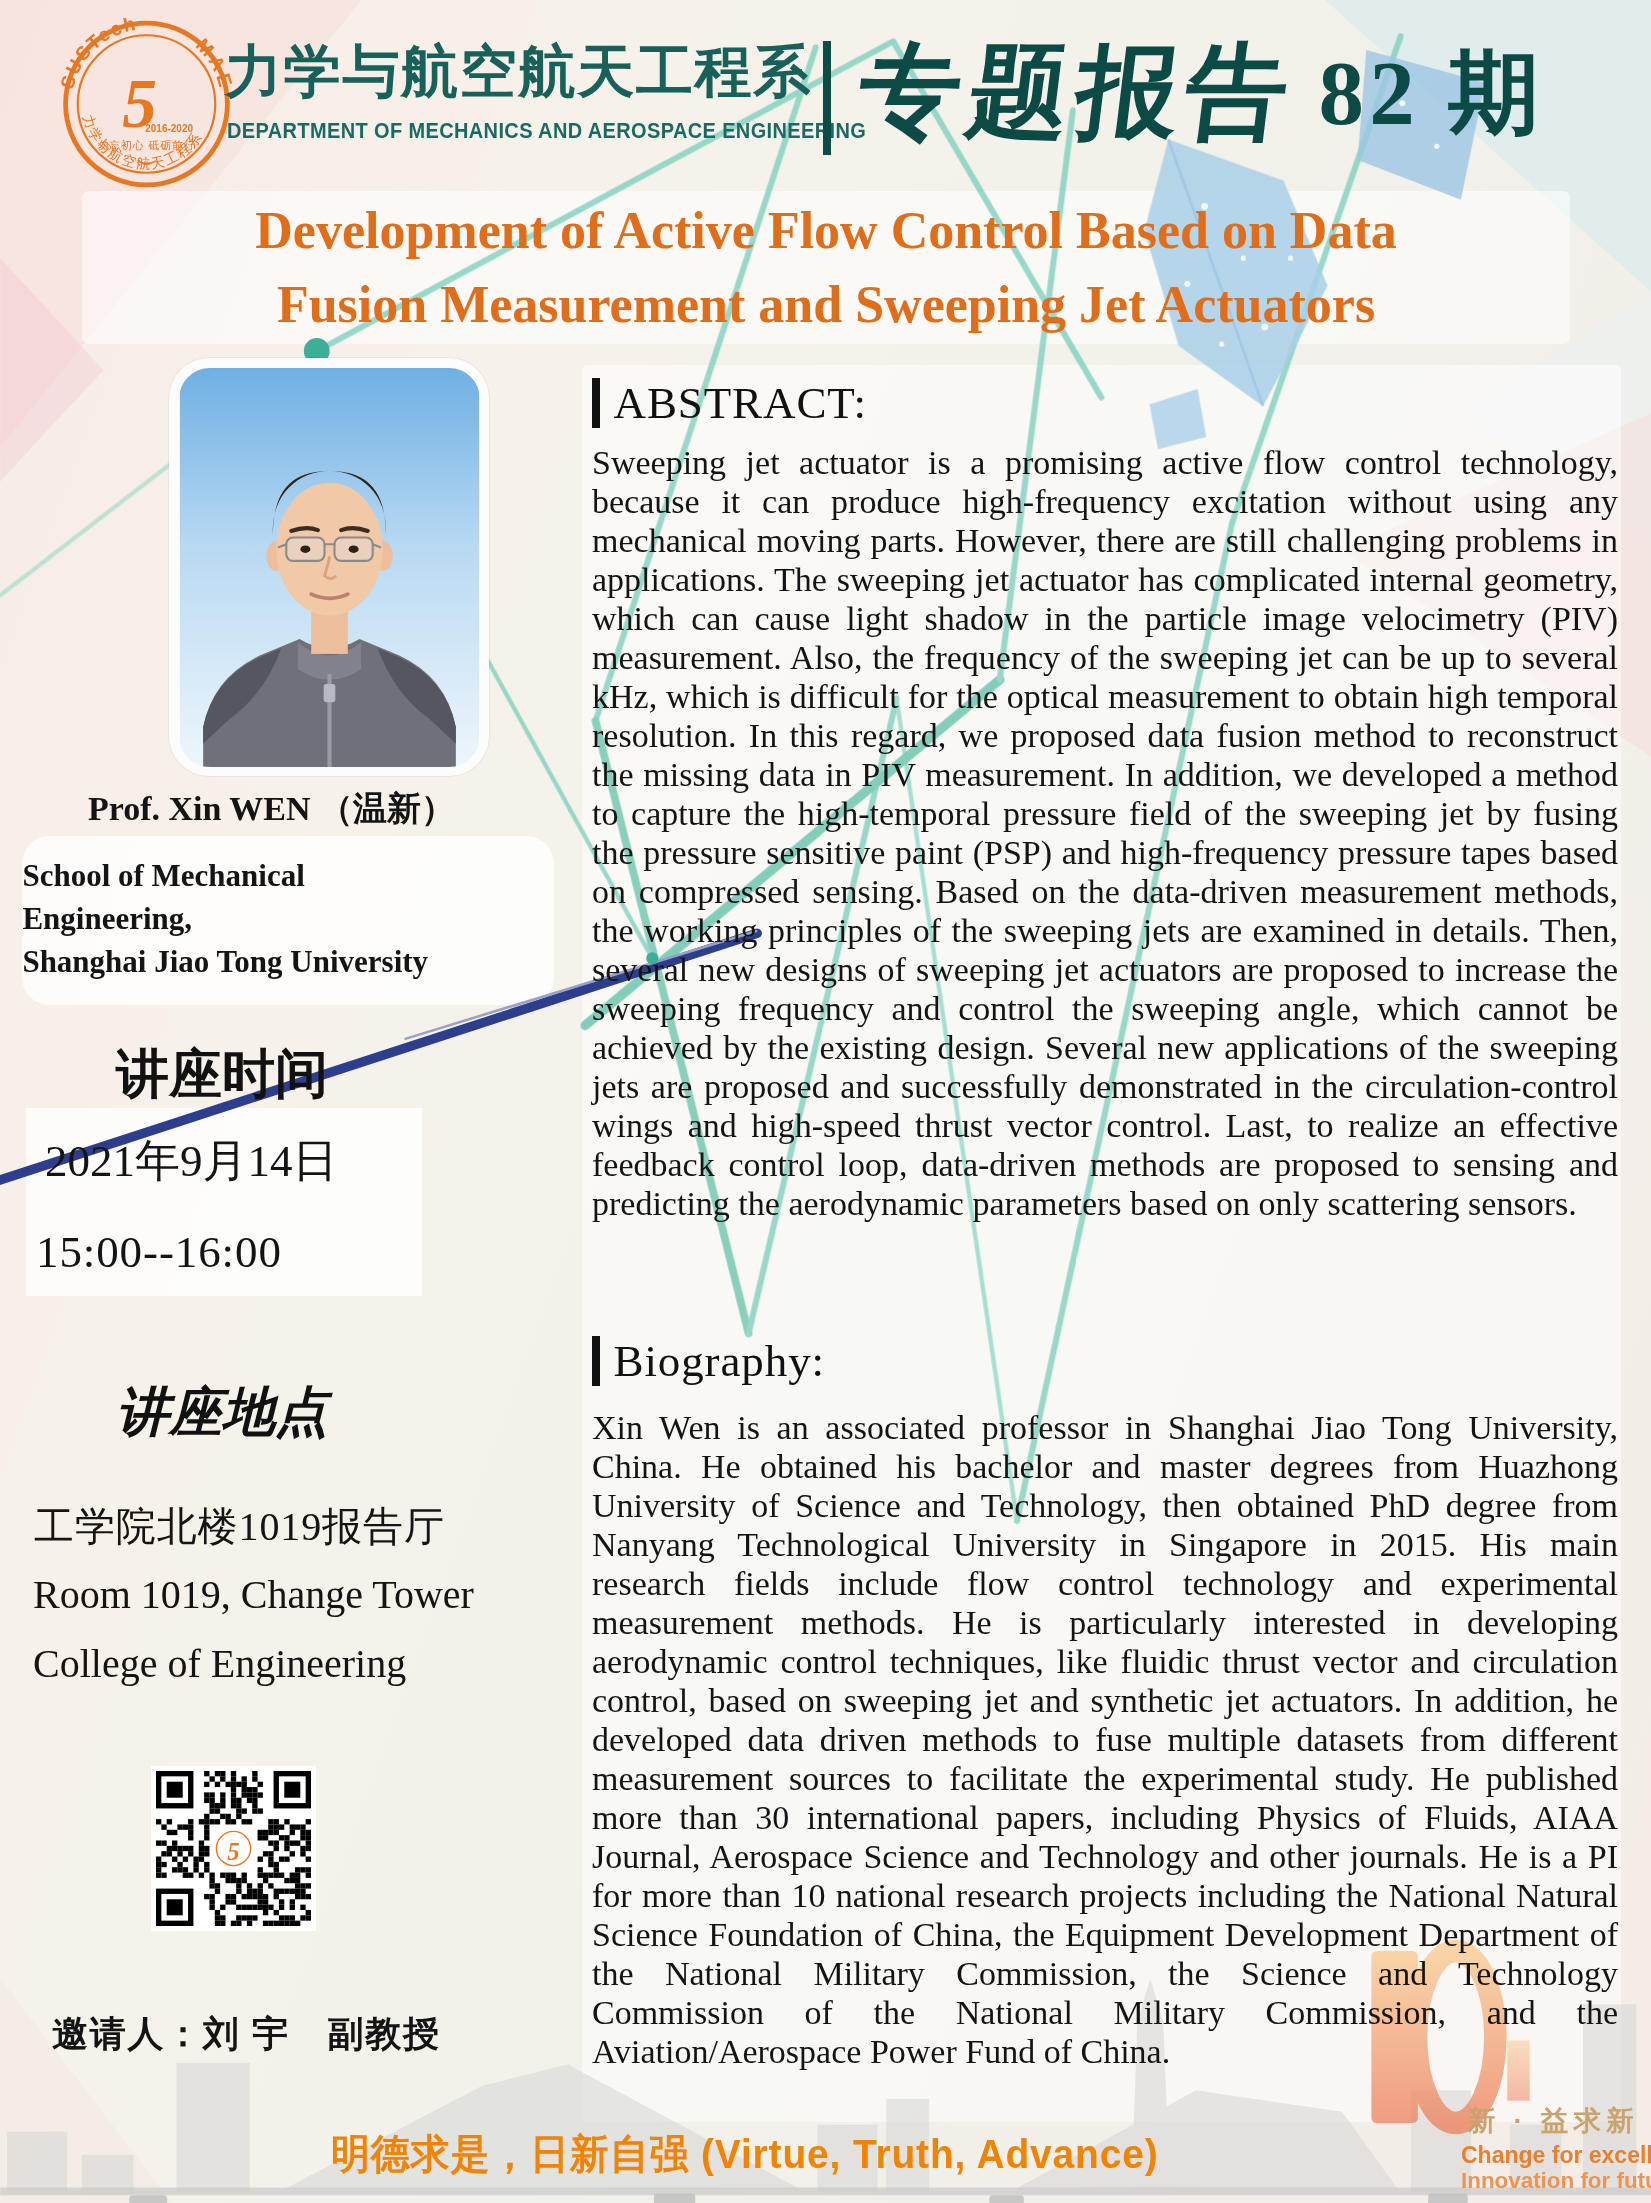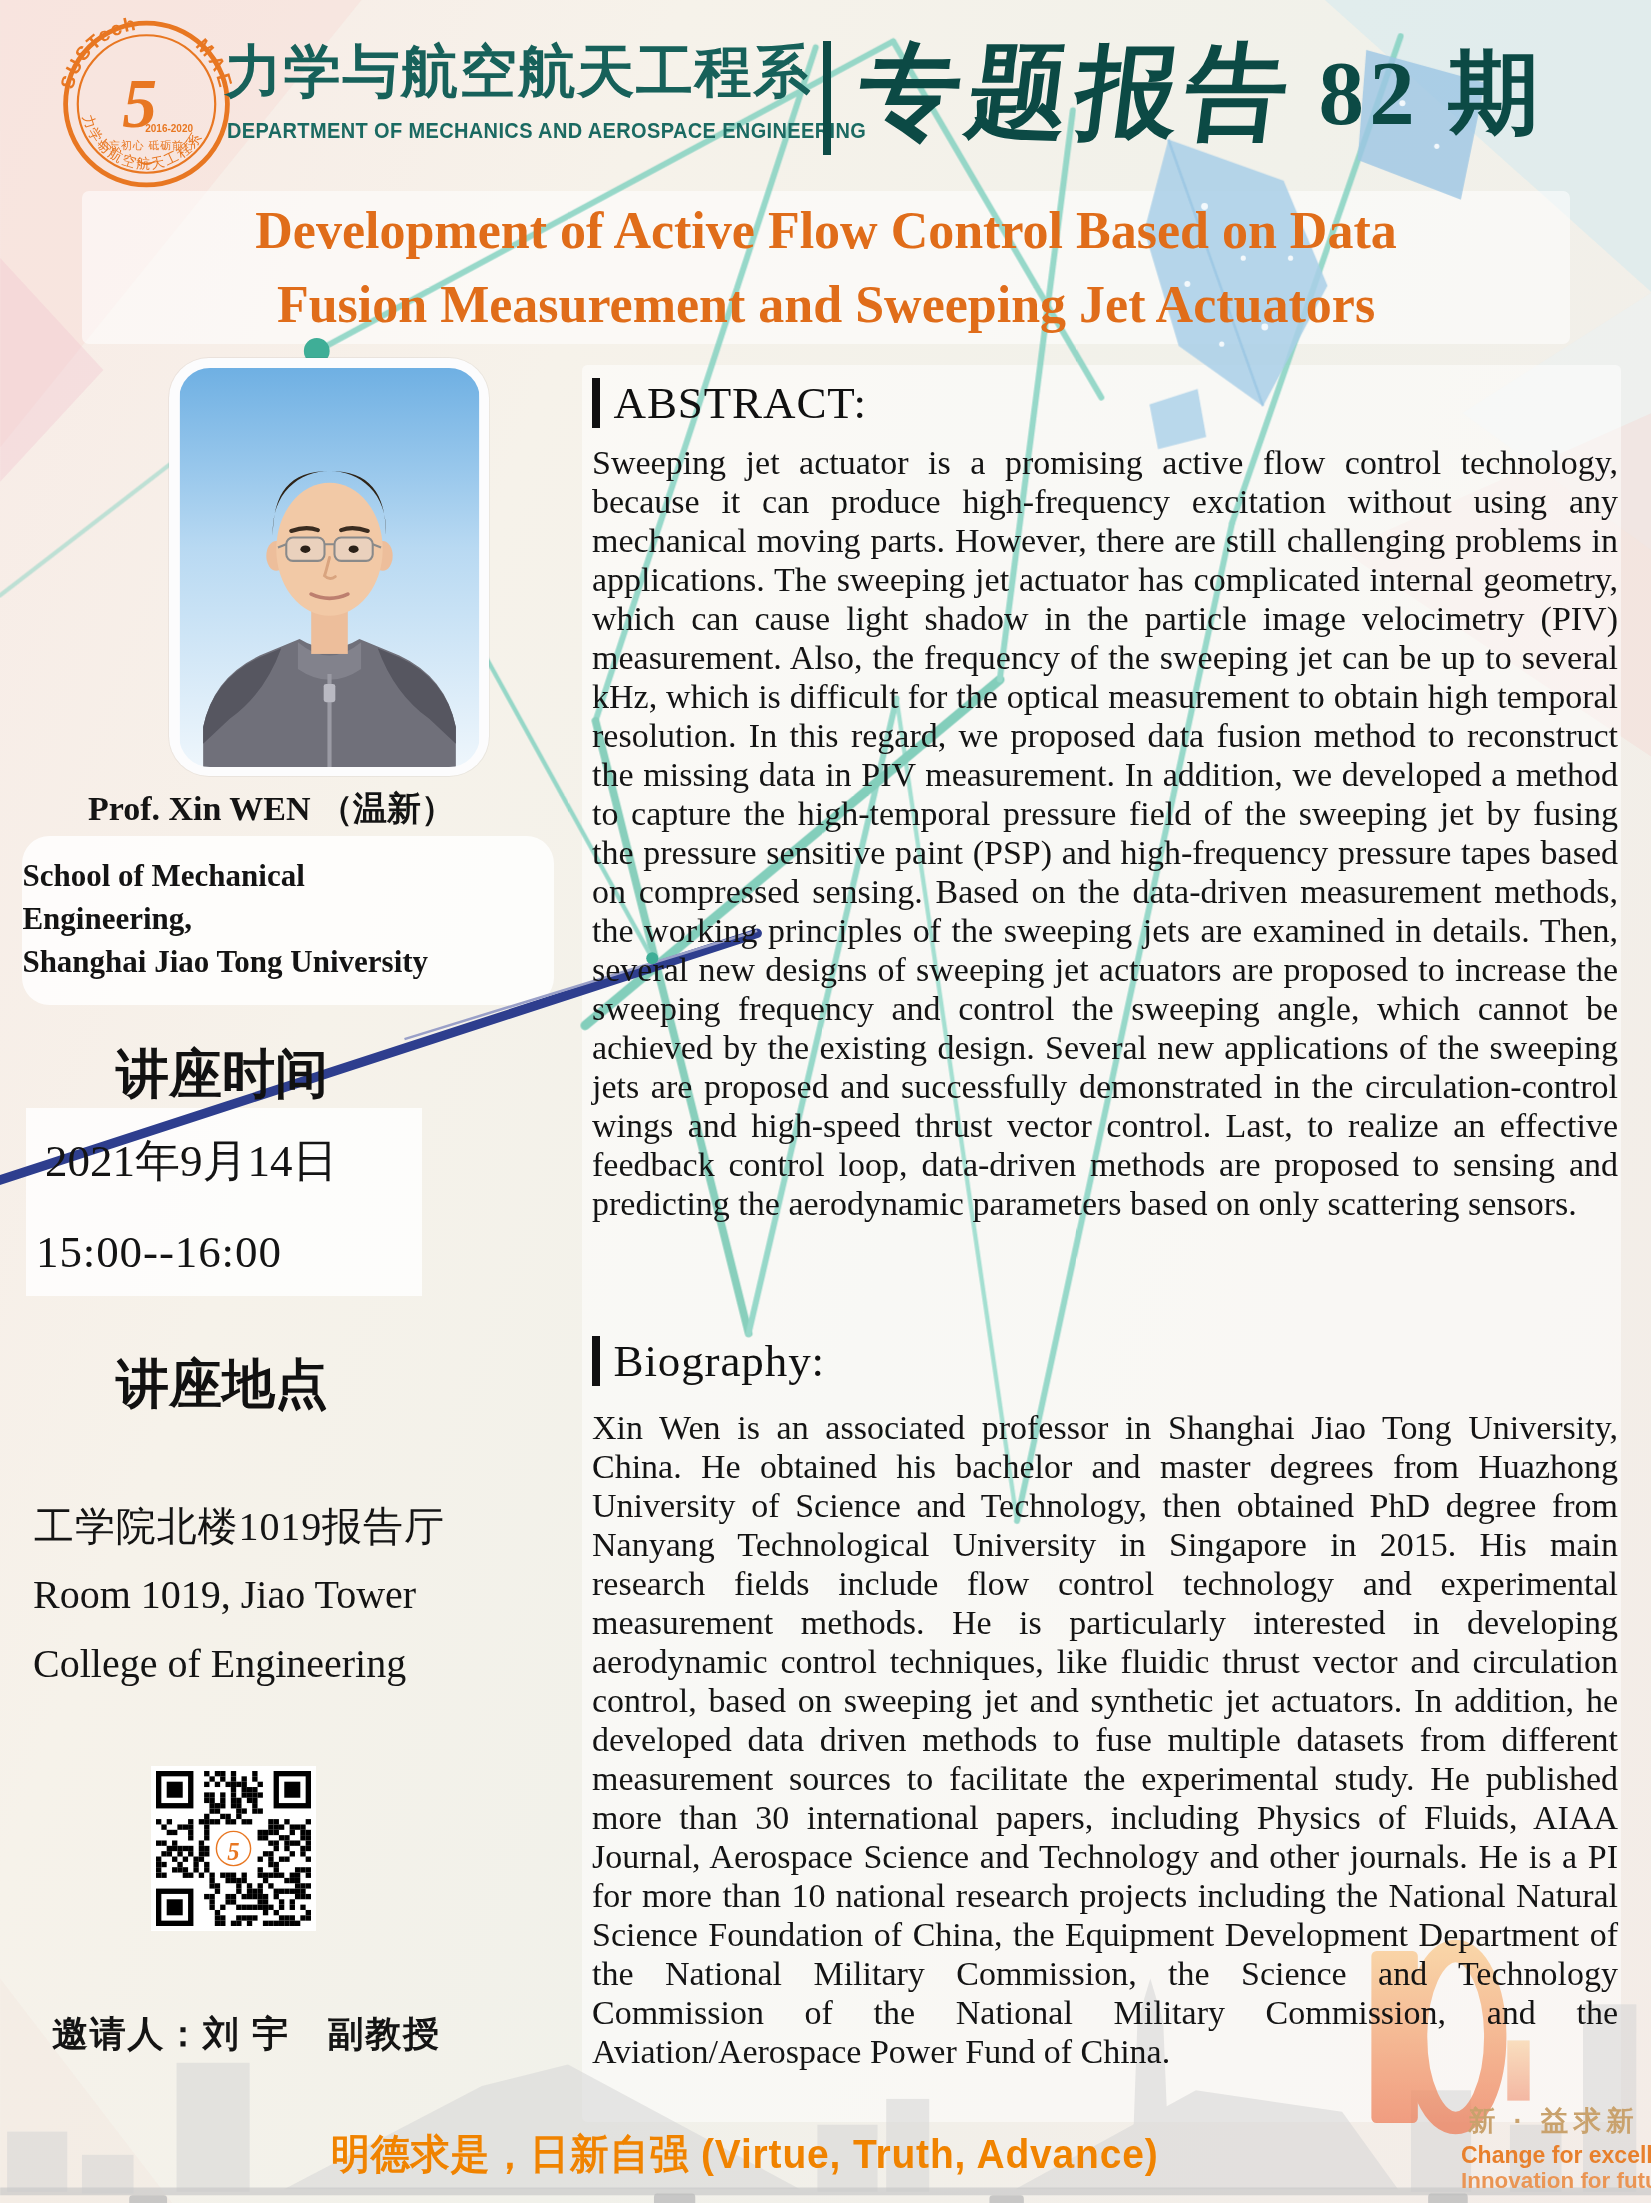--- a/index.html
+++ b/index.html
@@ -24,21 +24,21 @@
   .title.l1{top:201px;}
   .title.l2{top:275px;}
   
   .photo-card{left:169px;top:358px;width:320px;height:418px;background:#fcfcfd;border-radius:40px;padding:9.5px;box-sizing:border-box;box-shadow:0 0 0 0.9px rgba(0,0,0,.05);}
   .photo-card svg{border-radius:31px;display:block;}
   .name{left:5px;top:786px;width:533px;text-align:center;font-family:"Liberation Serif",serif;font-weight:700;font-size:34px;white-space:nowrap;}
   .school-box{left:22.4px;top:836px;width:532px;height:169px;border-radius:27.5px;background:rgba(255,255,255,.82);}
   .school{left:22.4px;top:854px;width:532px;font-family:"Liberation Serif",serif;font-weight:700;font-size:31px;line-height:43px;}
   .sec-head{left:0;width:444px;text-align:center;font-size:53px;font-weight:600;color:#111;}
   .time-head{top:1039px;}
-  .venue-head{top:1349px;}
+  .venue-head{top:1377px;font-style:italic;}
   .datetime-box{left:26px;top:1108px;width:396px;height:188px;background:rgba(255,255,255,.8);}
   .date{left:45px;top:1131px;font-family:"Liberation Serif",serif;font-size:45px;}
   .time{left:36px;top:1226px;font-family:"Liberation Serif",serif;font-size:45px;letter-spacing:0.9px;}
   .venue-cn{left:34px;top:1499px;font-size:40px;letter-spacing:0.9px;font-weight:500;font-family:Liberation Serif, serif;}
   .venue-en1{left:33px;top:1571px;font-family:"Liberation Serif",serif;font-size:40px;}
   .venue-en2{left:33px;top:1640px;font-family:"Liberation Serif",serif;font-size:40px;}
   .qr{left:151px;top:1766px;width:165px;height:165px;background:#fff;padding:5.2px;box-sizing:border-box;}
   .inviter{left:52px;top:2010px;font-size:36px;font-weight:700;letter-spacing:1.7px;}
   
   .content-box{left:582px;top:365px;width:1039px;height:1757px;border-radius:5.2px;background:rgba(255,255,255,.5);}
@@ -218,21 +218,21 @@
   <div>School of Mechanical</div>
   <div>Engineering,</div>
   <div>Shanghai Jiao Tong University</div>
 </div>
 
 <div class="abs sec-head time-head">讲座时间</div>
 <div class="abs date">2021年9月14日</div>
 <div class="abs time">15:00--16:00</div>
 <div class="abs sec-head venue-head">讲座地点</div>
 <div class="abs venue-cn">工学院北楼1019报告厅</div>
-<div class="abs venue-en1">Room 1019, Jiao Tower</div>
+<div class="abs venue-en1">Room 1019, Change Tower</div>
 <div class="abs venue-en2">College of Engineering</div>
 
 <div class="abs qr">
   <svg id="qr-svg" width="155" height="155" viewBox="0 0 174 174">
     <rect width="174" height="174" fill="#ffffff"></rect>
   <rect x="54" y="0" width="6" height="6" fill="#000"></rect>
       <rect x="66" y="0" width="6" height="6" fill="#000"></rect>
       <rect x="72" y="0" width="6" height="6" fill="#000"></rect>
       <rect x="84" y="0" width="6" height="6" fill="#000"></rect>
       <rect x="108" y="0" width="6" height="6" fill="#000"></rect>

